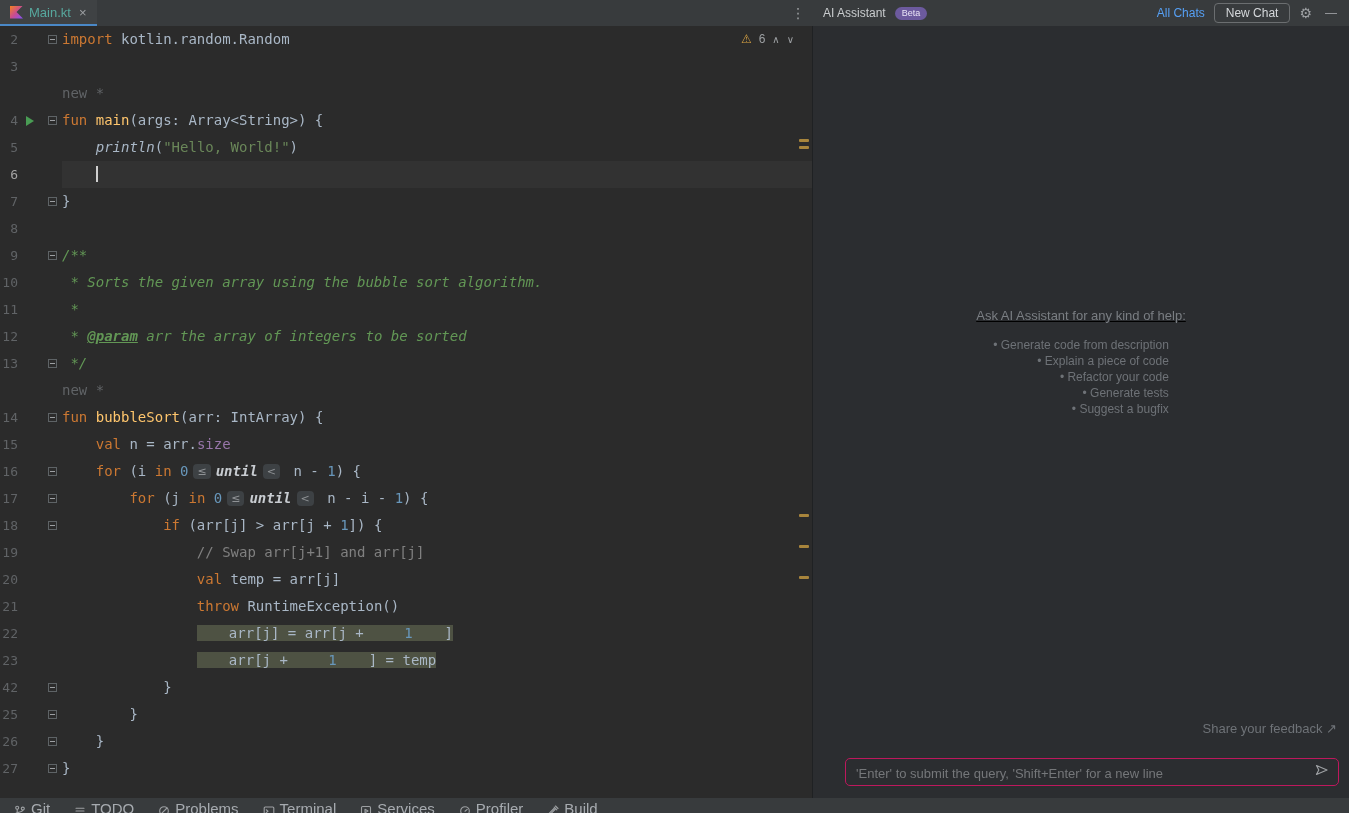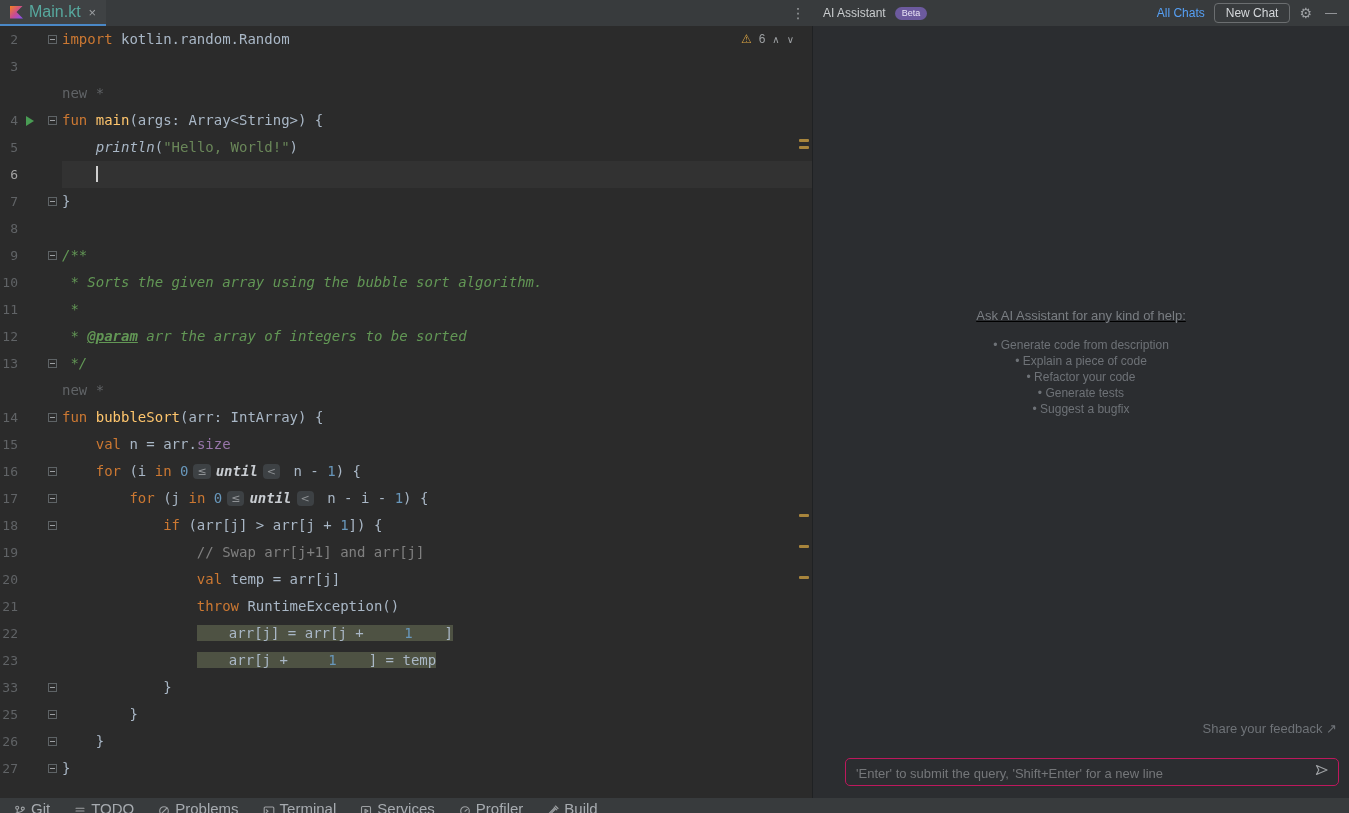--- a/index.html
+++ b/index.html
@@ -11,21 +11,21 @@
     -webkit-font-smoothing:antialiased;
   }
 
   
   .topbar { display:flex; height:26px; background:#383B3D; }
   .tabbar { width:813px; position:relative; display:flex; align-items:stretch; }
   .tab {
     display:flex; align-items:center; gap:6px; padding:0 10px;
     background:#3F4244; border-bottom:2px solid #4A88C7; height:26px; cursor:default;
   }
-  .tab-label { color:#57A89E; font-size:16px; }
+  .tab-label { color:#57A89E; font-size:13px; }
   .kotlin-icon {
     width:13px; height:13px; flex:none;
     background:linear-gradient(135deg,#F58220 0%,#C94C8F 50%,#7F52FF 100%);
     clip-path:polygon(0 0,100% 0,50% 50%,100% 100%,0 100%);
   }
   .tab-close { color:#9DA0A3; font-size:13px; margin-left:2px; }
   .editor-more { position:absolute; right:8px; top:5px; color:#9DA0A3; font-size:14px; }
 
   .panel-header { flex:1; display:flex; align-items:center; gap:9px; padding:0 10px; }
   .panel-title { color:#C9CCCE; font-size:12px; }
@@ -83,21 +83,21 @@
     font-size:12px; color:#9DA0A3;
   }
   .warn-glyph { color:#D9A343; font-size:12px; }
   .insp-chevron { font-size:10px; color:#9DA0A3; }
   .stripe-mark { position:absolute; right:3px; width:10px; height:3px; background:#A8853C; border-radius:1px; }
 
   
   .ai-panel { flex:1; position:relative; background:#2B2D30; }
   .help-block { position:absolute; top:282px; left:0; right:0; text-align:center;text-decoration:underline; }
   .help-title { color:#7A7E83; font-size:13px; }
-  .help-list { display:inline-block; text-align:center; margin:14px 0 0 0; padding:0; list-style:none; color:#6E7277; font-size:12px; line-height:16px; }
+  .help-list { display:inline-block; text-align:right; margin:14px 0 0 0; padding:0; list-style:none; color:#6E7277; font-size:12px; line-height:16px; }
   .help-list li::before { content:"• "; }
   .feedback { position:absolute; right:12px; bottom:62px; color:#6E7277; font-size:13px; cursor:pointer; }
   .chat-input {
     position:absolute; left:8px; right:10px; bottom:12px; height:28px;
     border:1px solid #be185d; border-radius:5px; background:#2B2D30;margin-left:24px;
   }
   .chat-placeholder { position:absolute; left:10px; top:7px; color:#75777A; font-size:13px; }
   .send-icon { position:absolute; right:8px; bottom:7px; width:16px; height:16px; cursor:pointer; }
 
   
@@ -289,21 +289,21 @@
           <span class="foldcol"></span>
           <span class="code"><span class="tk">                </span><span class="tk sel">arr[j] = arr[j + </span><span class="tk num sel">1</span><span class="tk sel">]</span></span>
         </div>
         <div class="row">
           <span class="ln">23</span>
           <span class="runcol"></span>
           <span class="foldcol"></span>
           <span class="code"><span class="tk">                </span><span class="tk sel">arr[j + </span><span class="tk num sel">1</span><span class="tk sel">] = temp</span></span>
         </div>
         <div class="row">
-          <span class="ln">33</span>
+          <span class="ln">42</span>
           <span class="runcol"></span>
           <span class="foldcol">
             <span class="foldbox"></span>
           </span>
           <span class="code"><span class="tk">            }</span></span>
         </div>
         <div class="row">
           <span class="ln">25</span>
           <span class="runcol"></span>
           <span class="foldcol">

